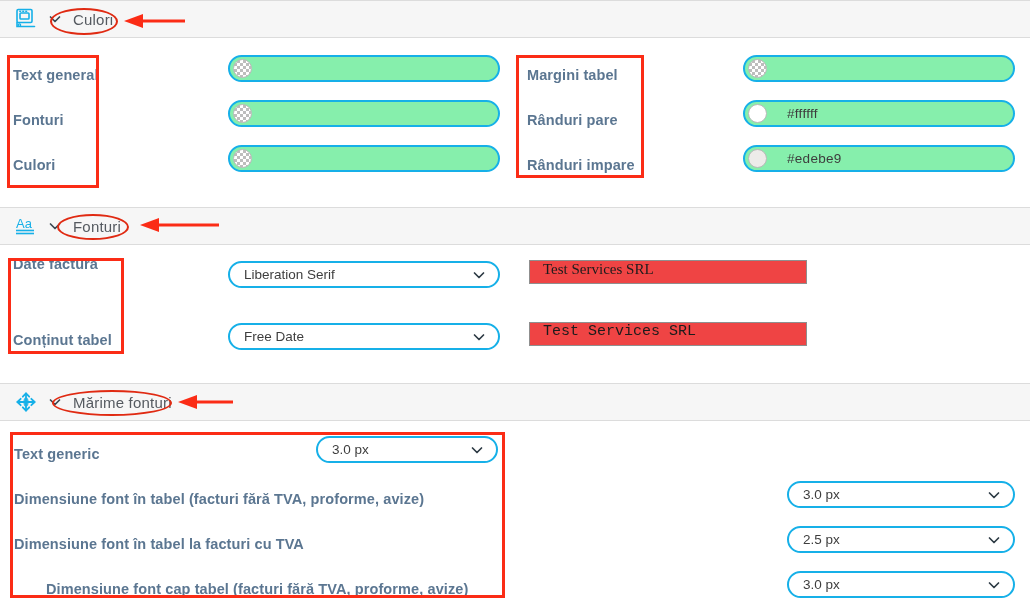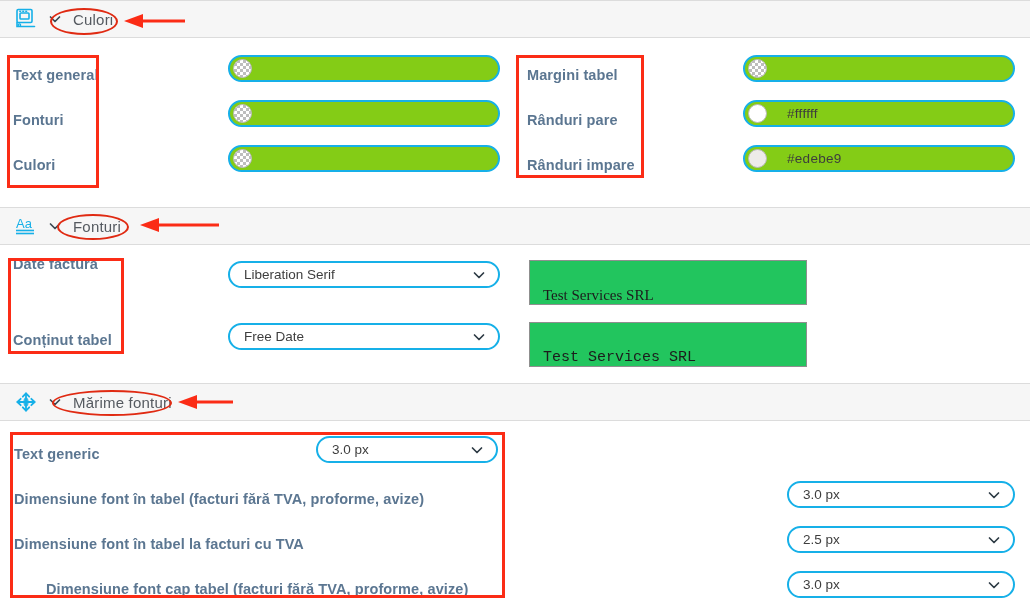--- a/index.html
+++ b/index.html
@@ -72,21 +72,21 @@
     white-space: nowrap;
     letter-spacing: 0.1px;
   }
 
   
   .color-pill {
     position: absolute;
     height: 27px;
     border: 2px solid #16b0e8;
     border-radius: 14px;
-    background: #84cc16;
+    background: #86efac;
     box-sizing: border-box;
     display: flex;
     align-items: center;
     cursor: pointer;
   }
   .swatch {
     width: 19px;
     height: 19px;
     border-radius: 50%;
     margin-left: 3px;
@@ -132,26 +132,26 @@
   .select-caret {
     margin-right: 12px;
     flex: none;
     display: flex;
     align-items: center;
   }
 
   
   .text-input {
     position: absolute;
-    height: 45px;
-    background: #22c55e;
+    height: 24px;
+    background: #ef4444;
     border: 1px solid #8f8f8f;
     box-sizing: border-box;
     display: flex;
-    align-items: flex-end;
+    align-items: flex-start;
     cursor: text;
   }
   .text-input-value {
     margin-left: 13px;
     font-size: 15px;
     color: #1c1c1c;
   }
 
   
   .anno-box {

